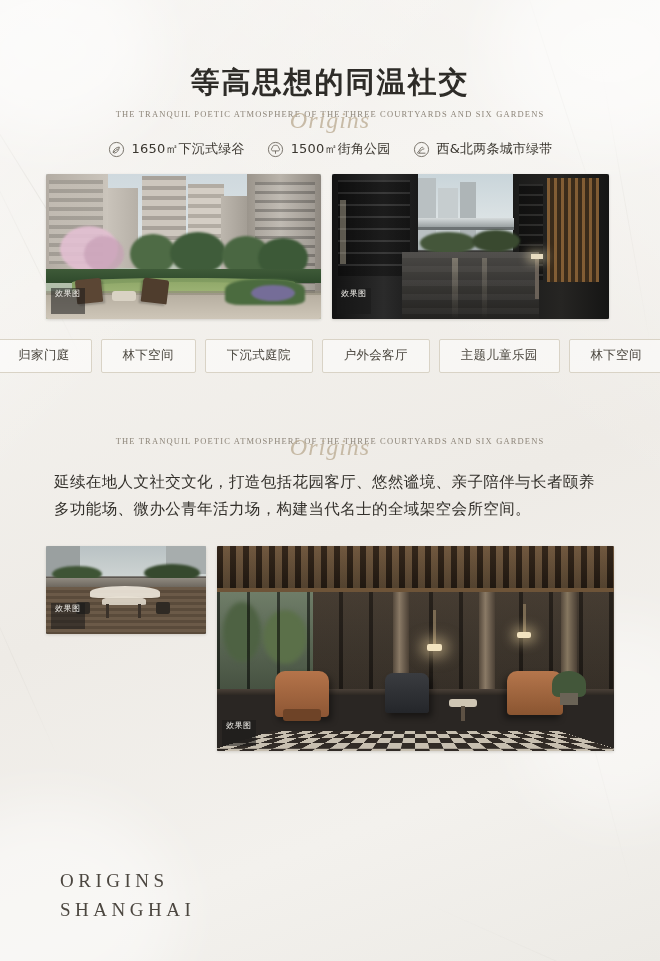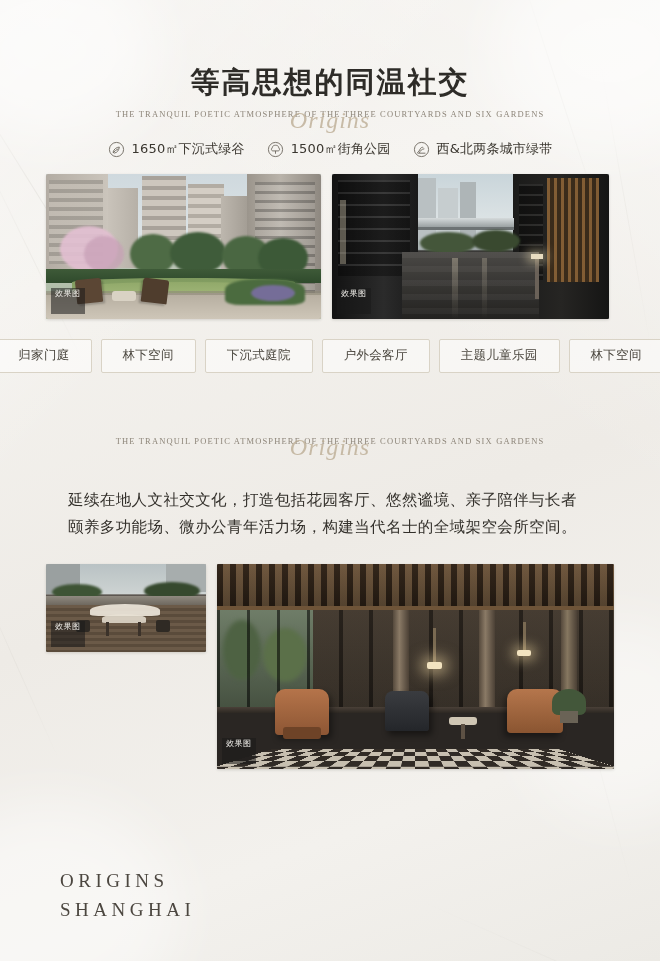--- a/index.html
+++ b/index.html
@@ -300,21 +300,21 @@
     <div class="chip">林下空间</div>
   </div>
 
   <div style="padding-top:54px;" class="sec-head">
     <div class="sec-sub">THE TRANQUIL POETIC ATMOSPHERE OF THE THREE COURTYARDS AND SIX GARDENS</div>
     <div class="script-wrap">
       <span class="script">Origins</span>
     </div>
   </div>
 
-  <div style="margin-top:38px; padding:0 68px;">
+  <div style="margin-top:20px; padding:0 54px;">
     <div class="lede">延续在地人文社交文化，打造包括花园客厅、悠然谧境、亲子陪伴与长者颐养多功能场、微办公青年活力场，构建当代名士的全域架空会所空间。</div>
   </div>
 
   <div class="imgrow" style="padding:0 46px; margin-top:22px; align-items:flex-start;">
 
     <div class="photo" style="width:160px; height:88px; background:#5a544c;">
       <div class="sky" style="background:linear-gradient(180deg,#b9c2c4 0%,#cdd3d2 34%,#5d5751 35%,#3b3630 100%);"></div>
       <div class="bld" style="left:0; top:0; width:34px; height:30px; background:#9aa0a0;"></div>
       <div class="bld" style="right:0; top:0; width:40px; height:28px; background:#a7adad;"></div>
       <div class="soft" style="left:6px; top:20px; width:50px; height:16px; border-radius:50%; background:#3e5435;"></div>

